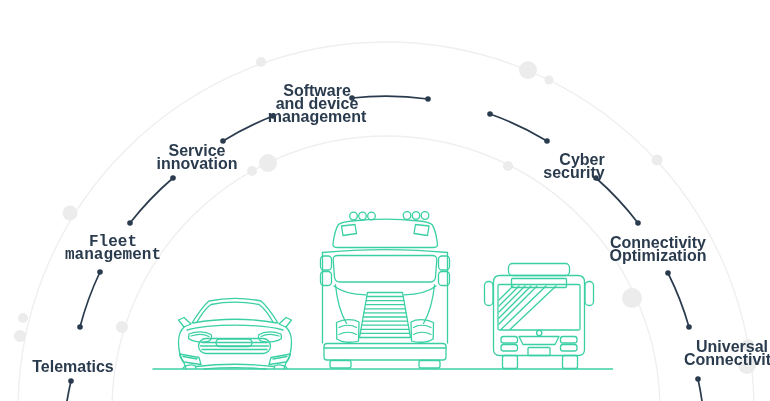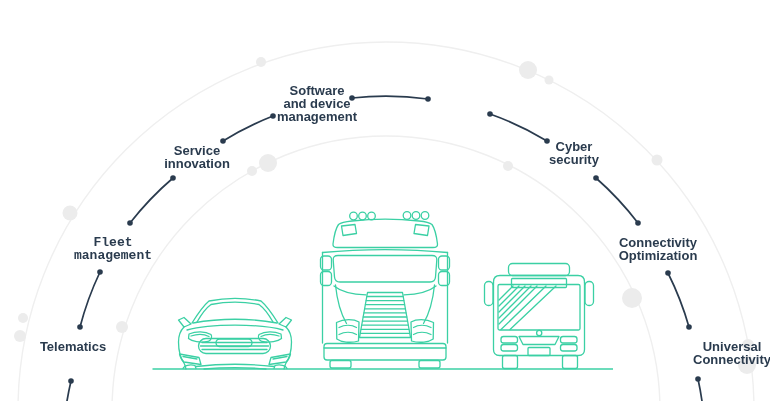--- a/index.html
+++ b/index.html
@@ -3,21 +3,21 @@
 <meta charset="utf-8">
 <style>
   html,body{margin:0;padding:0;background:#fff;}
   .stage{
     position:relative;width:770px;height:401px;background:#fff;overflow:hidden;
     font-family:"Liberation Sans",sans-serif;
   }
   .stage svg{position:absolute;left:0;top:0;}
   .ring-label{
     position:absolute;transform:translate(-50%,-50%);
-    font-size:13px;line-height:13px;font-weight:700;letter-spacing:0;
+    font-size:16px;line-height:13px;font-weight:700;letter-spacing:0;
     color:#2A3B4E;text-align:center;white-space:pre-line;
   }
 </style>
 </head>
 <body>
 
 <div class="stage">
 
   <svg width="770" height="401" viewBox="0 0 770 401">
 
@@ -172,28 +172,28 @@
       <rect x="501" y="344.5" width="16.5" height="6.5" rx="2.5"></rect>
       <rect x="560.5" y="336.5" width="16.5" height="6.5" rx="2.5"></rect>
       <rect x="560.5" y="344.5" width="16.5" height="6.5" rx="2.5"></rect>
       <path d="M519,336.5 L559,336.5 L555,344.5 L523,344.5 Z"></path>
       <rect x="528" y="347.5" width="22" height="8" rx="1"></rect>
       <rect x="502.5" y="355.5" width="15" height="13" rx="2"></rect>
       <rect x="562.5" y="355.5" width="15" height="13" rx="2"></rect>
     </g>
   </svg>
 
-  <div class="ring-label" style="left:73px;top:346px;">Telematics</div>
+  <div class="ring-label" style="left:73px;top:366px;">Telematics</div>
   <div class="ring-label" style="left:113px;top:249px;font-family:Liberation Mono, monospace;">Fleet
 management</div>
   <div class="ring-label" style="left:197px;top:157px;">Service
 innovation</div>
   <div class="ring-label" style="left:317px;top:103px;">Software
 and device
 management</div>
-  <div class="ring-label" style="left:574px;top:153px;">Cyber
+  <div class="ring-label" style="left:574px;top:166px;text-align:right;">Cyber
 security</div>
   <div class="ring-label" style="left:658px;top:249px;">Connectivity
 Optimization</div>
   <div class="ring-label" style="left:696px;top:353px;margin-left:36px;">Universal
 Connectivity</div>
 
 </div>
 
 </body></html>

